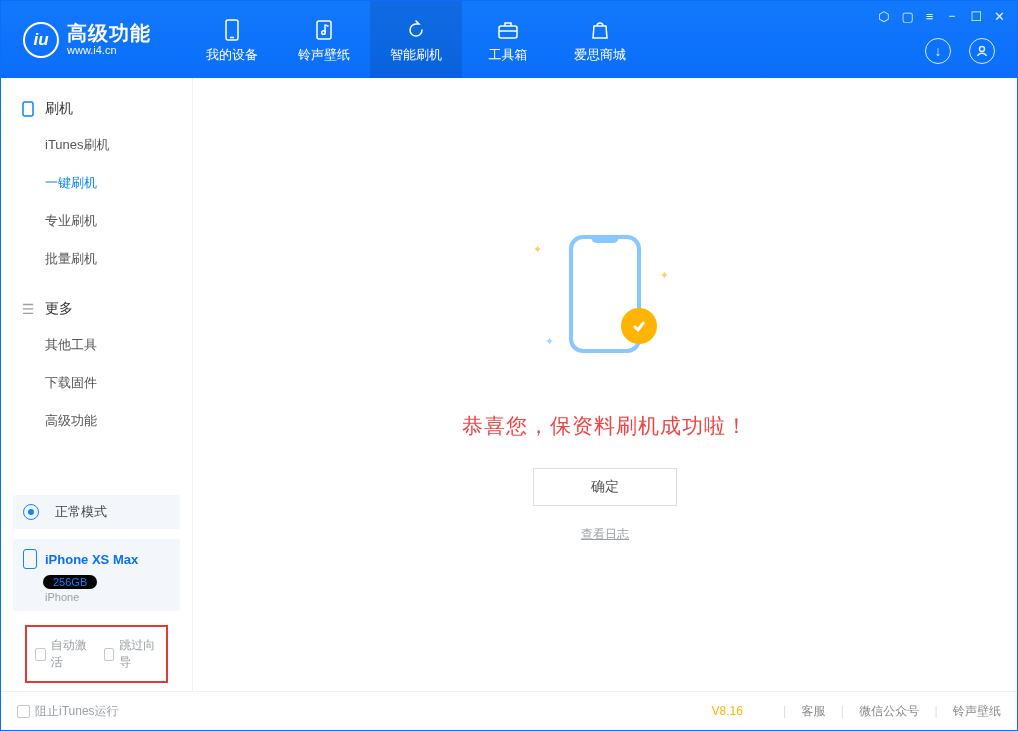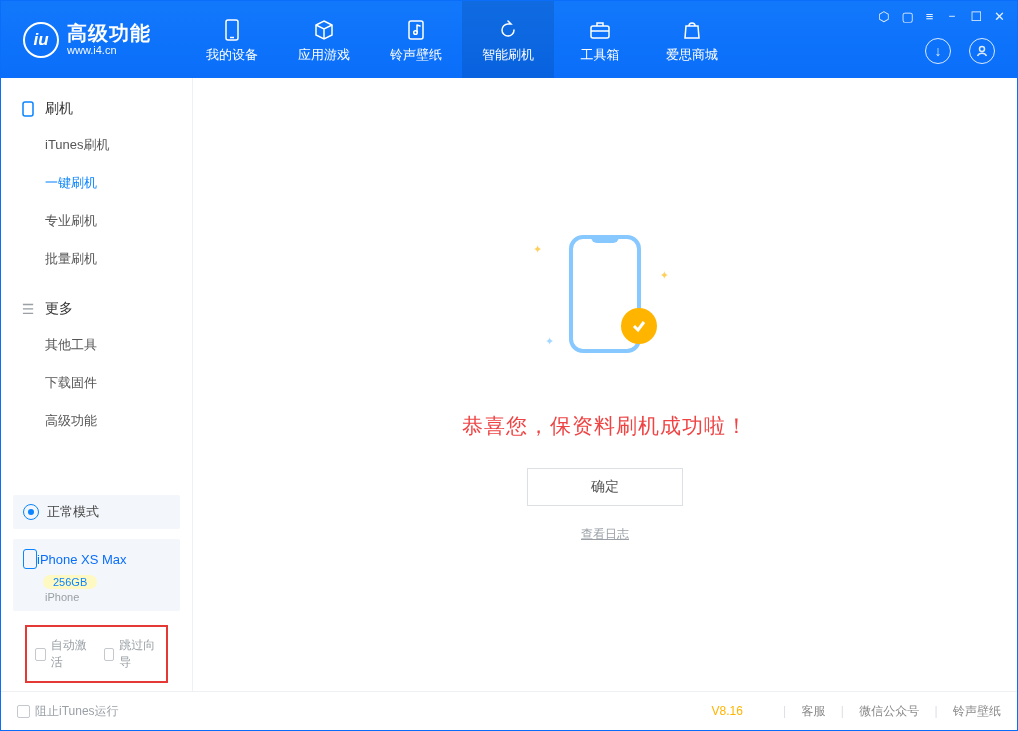--- a/index.html
+++ b/index.html
@@ -21,43 +21,43 @@
 .header-right-icons { position: absolute; bottom: 14px; right: 22px; display: flex; gap: 18px; align-items: center; }
 .header-right-icons span { width: 26px; height: 26px; border: 1.5px solid #fff; border-radius: 50%; display: flex; align-items: center; justify-content: center; cursor: pointer; font-size: 14px; opacity: 0.85; }
 .body-area { flex: 1; display: flex; min-height: 0; }
 .sidebar { width: 192px; border-right: 1px solid #eef0f3; display: flex; flex-direction: column; }
 .sidebar-scroll { flex: 1; overflow-y: auto; padding-top: 14px; }
 .side-group-header { display: flex; align-items: center; padding: 8px 20px; font-size: 14px; color: #333; font-weight: 500; gap: 10px; }
 .side-group-header .gicon { width: 14px; height: 14px; display: inline-flex; align-items: center; justify-content: center; color: #9aa0a6; }
 .side-item { padding: 10px 18px 10px 44px; font-size: 13px; color: #555; cursor: pointer; }
 .side-item.active { color: #0a84ff; }
 .device-panel { padding: 10px 12px 14px; }
-.mode-row { background: #f3f6fa; padding: 8px 10px; border-radius: 2px; display: flex; align-items: center; gap: 8px; font-size: 13px; color: #444; margin-bottom: 10px; }
+.mode-row { background: #f3f6fa; padding: 8px 10px; border-radius: 2px; display: flex; align-items: center; gap: 16px; font-size: 13px; color: #444; margin-bottom: 10px; }
 .mode-dot { width: 16px; height: 16px; border-radius: 50%; border: 1px solid #0a84ff; display: inline-flex; align-items: center; justify-content: center; }
 .mode-dot::after { content: ""; width: 6px; height: 6px; background: #0a84ff; border-radius: 50%; }
 .device-row { background: #f3f6fa; padding: 10px 10px 8px; border-radius: 2px; }
-.device-title { display: flex; align-items: center; font-size: 13px; font-weight: 400; color: #0a6efa; }
+.device-title { display: flex; align-items: center; gap: 8px; font-size: 13px; font-weight: 700; color: #0a6efa; }
 .phone-mini { width: 14px; height: 20px; border: 1.5px solid #0a84ff; border-radius: 3px; display: inline-block; }
-.storage-badge { display: inline-block; background: #fef9c3; color: #0a84ff; font-size: 11px; padding: 1px 10px; border-radius: 10px; margin: 6px 0 2px 20px; }
+.storage-badge { display: inline-block; background: #000000; color: #0a84ff; font-size: 11px; padding: 1px 10px; border-radius: 10px; margin: 6px 0 2px 20px; }
 .device-sub { font-size: 11px; color: #9aa0a6; margin-left: 22px; }
 .option-box { margin: 0 24px 8px; padding: 10px 8px; border: 2px solid #e53935; display: flex; gap: 14px; font-size: 12px; color: #9aa0a6; }
 .chk { display: inline-flex; align-items: center; gap: 5px; cursor: pointer; }
 .chk-box { width: 13px; height: 13px; border: 1px solid #c5c8cc; border-radius: 2px; display: inline-block; }
 .content { flex: 1; position: relative; display: flex; flex-direction: column; align-items: center; justify-content: center; }
 .result-illustration { position: relative; width: 180px; height: 135px; margin-bottom: 26px; display: flex; align-items: center; justify-content: center; }
 .phone-shape { width: 72px; height: 118px; border: 4px solid #86c8ff; border-radius: 14px; background: #fff; position: relative; }
 .phone-notch { position: absolute; top: -4px; left: 50%; transform: translateX(-50%); width: 28px; height: 8px; background: #86c8ff; border-radius: 0 0 6px 6px; }
 .check-badge { position: absolute; right: 38px; bottom: 18px; width: 36px; height: 36px; background: #ffb400; border-radius: 50%; display: flex; align-items: center; justify-content: center; }
 .check-badge svg { stroke: #fff; stroke-width: 3; fill: none; }
 .sparkle { position: absolute; color: #ffcf5c; font-size: 11px; }
 .sp1 { left: 18px; top: 16px; }
 .sp2 { right: 26px; top: 42px; }
 .sp3 { left: 30px; bottom: 14px; color: #a5d8ff; }
 .result-title { font-size: 21px; color: #ef4444; margin-bottom: 28px; letter-spacing: 1px; margin-top: 24px; }
-.ok-btn { width: 156px; height: 38px; border: 1px solid #dcdfe4; background: #fff; font-size: 14px; color: #555; cursor: pointer; margin-bottom: 20px; }
+.ok-btn { width: 144px; height: 38px; border: 1px solid #dcdfe4; background: #fff; font-size: 14px; color: #555; cursor: pointer; margin-bottom: 20px; }
 .log-link { font-size: 12px; color: #9aa0a6; text-decoration: underline; cursor: pointer; }
 .status-bar { height: 39px; border-top: 1px solid #eef0f3; display: flex; align-items: center; padding: 0 16px; font-size: 12px; color: #9aa0a6; }
 .status-bar .spacer { flex: 1; }
 .status-bar .version { color: #ffb400; margin-right: 28px; }
 .status-links span { color: #888; cursor: pointer; }
 .status-links .divider { margin: 0 12px; color: #dcdfe4; }
 </style>
 </head>
 <body>
 
@@ -73,29 +73,20 @@
     </div>
     <div class="nav-tabs">
       <div class="nav-tab">
         <span class="nav-icon">
             <svg width="18" height="22" viewBox="0 0 18 22">
               <rect x="3" y="1" width="12" height="20" rx="2"></rect>
               <line x1="7" y1="18.5" x2="11" y2="18.5"></line>
             </svg>
           </span>
         <span>我的设备</span>
-      </div>
-      <div class="nav-tab">
-        <span class="nav-icon">
-            <svg width="22" height="22" viewBox="0 0 22 22">
-              <path d="M11 2 L19 6 L19 16 L11 20 L3 16 L3 6 Z"></path>
-              <path d="M3 6 L11 10 L19 6 M11 10 L11 20"></path>
-            </svg>
-          </span>
-        <span>应用游戏</span>
       </div>
       <div class="nav-tab">
         <span class="nav-icon">
             <svg width="20" height="22" viewBox="0 0 20 22">
               <rect x="3" y="2" width="14" height="18" rx="2"></rect>
               <path d="M11 6 L11 13 M11 6 L14 7" stroke-linecap="round"></path>
               <circle cx="9.5" cy="13.5" r="1.8"></circle>
             </svg>
           </span>
         <span>铃声壁纸</span>

